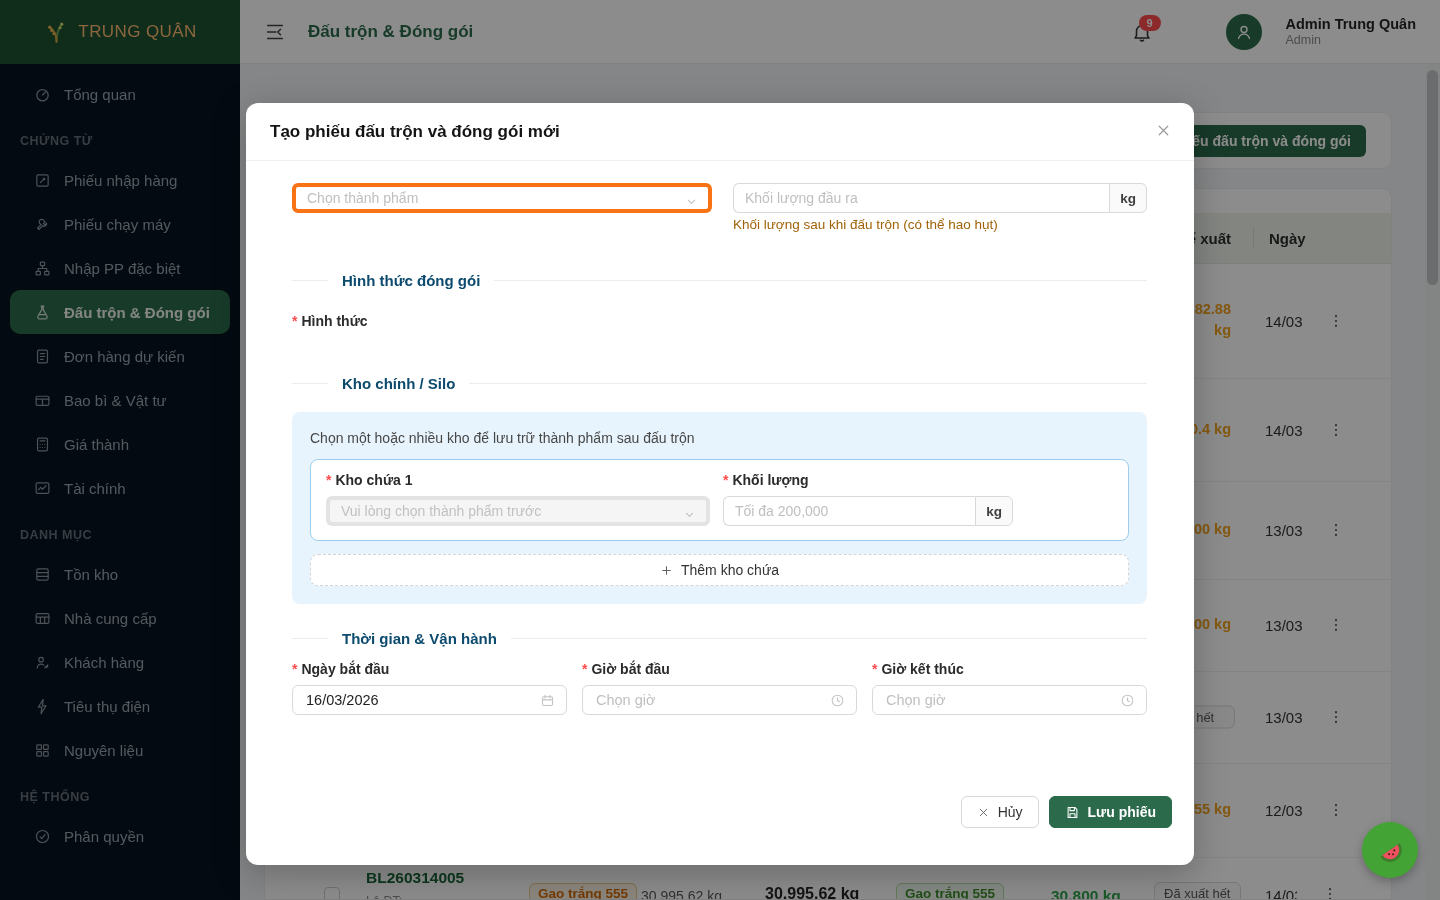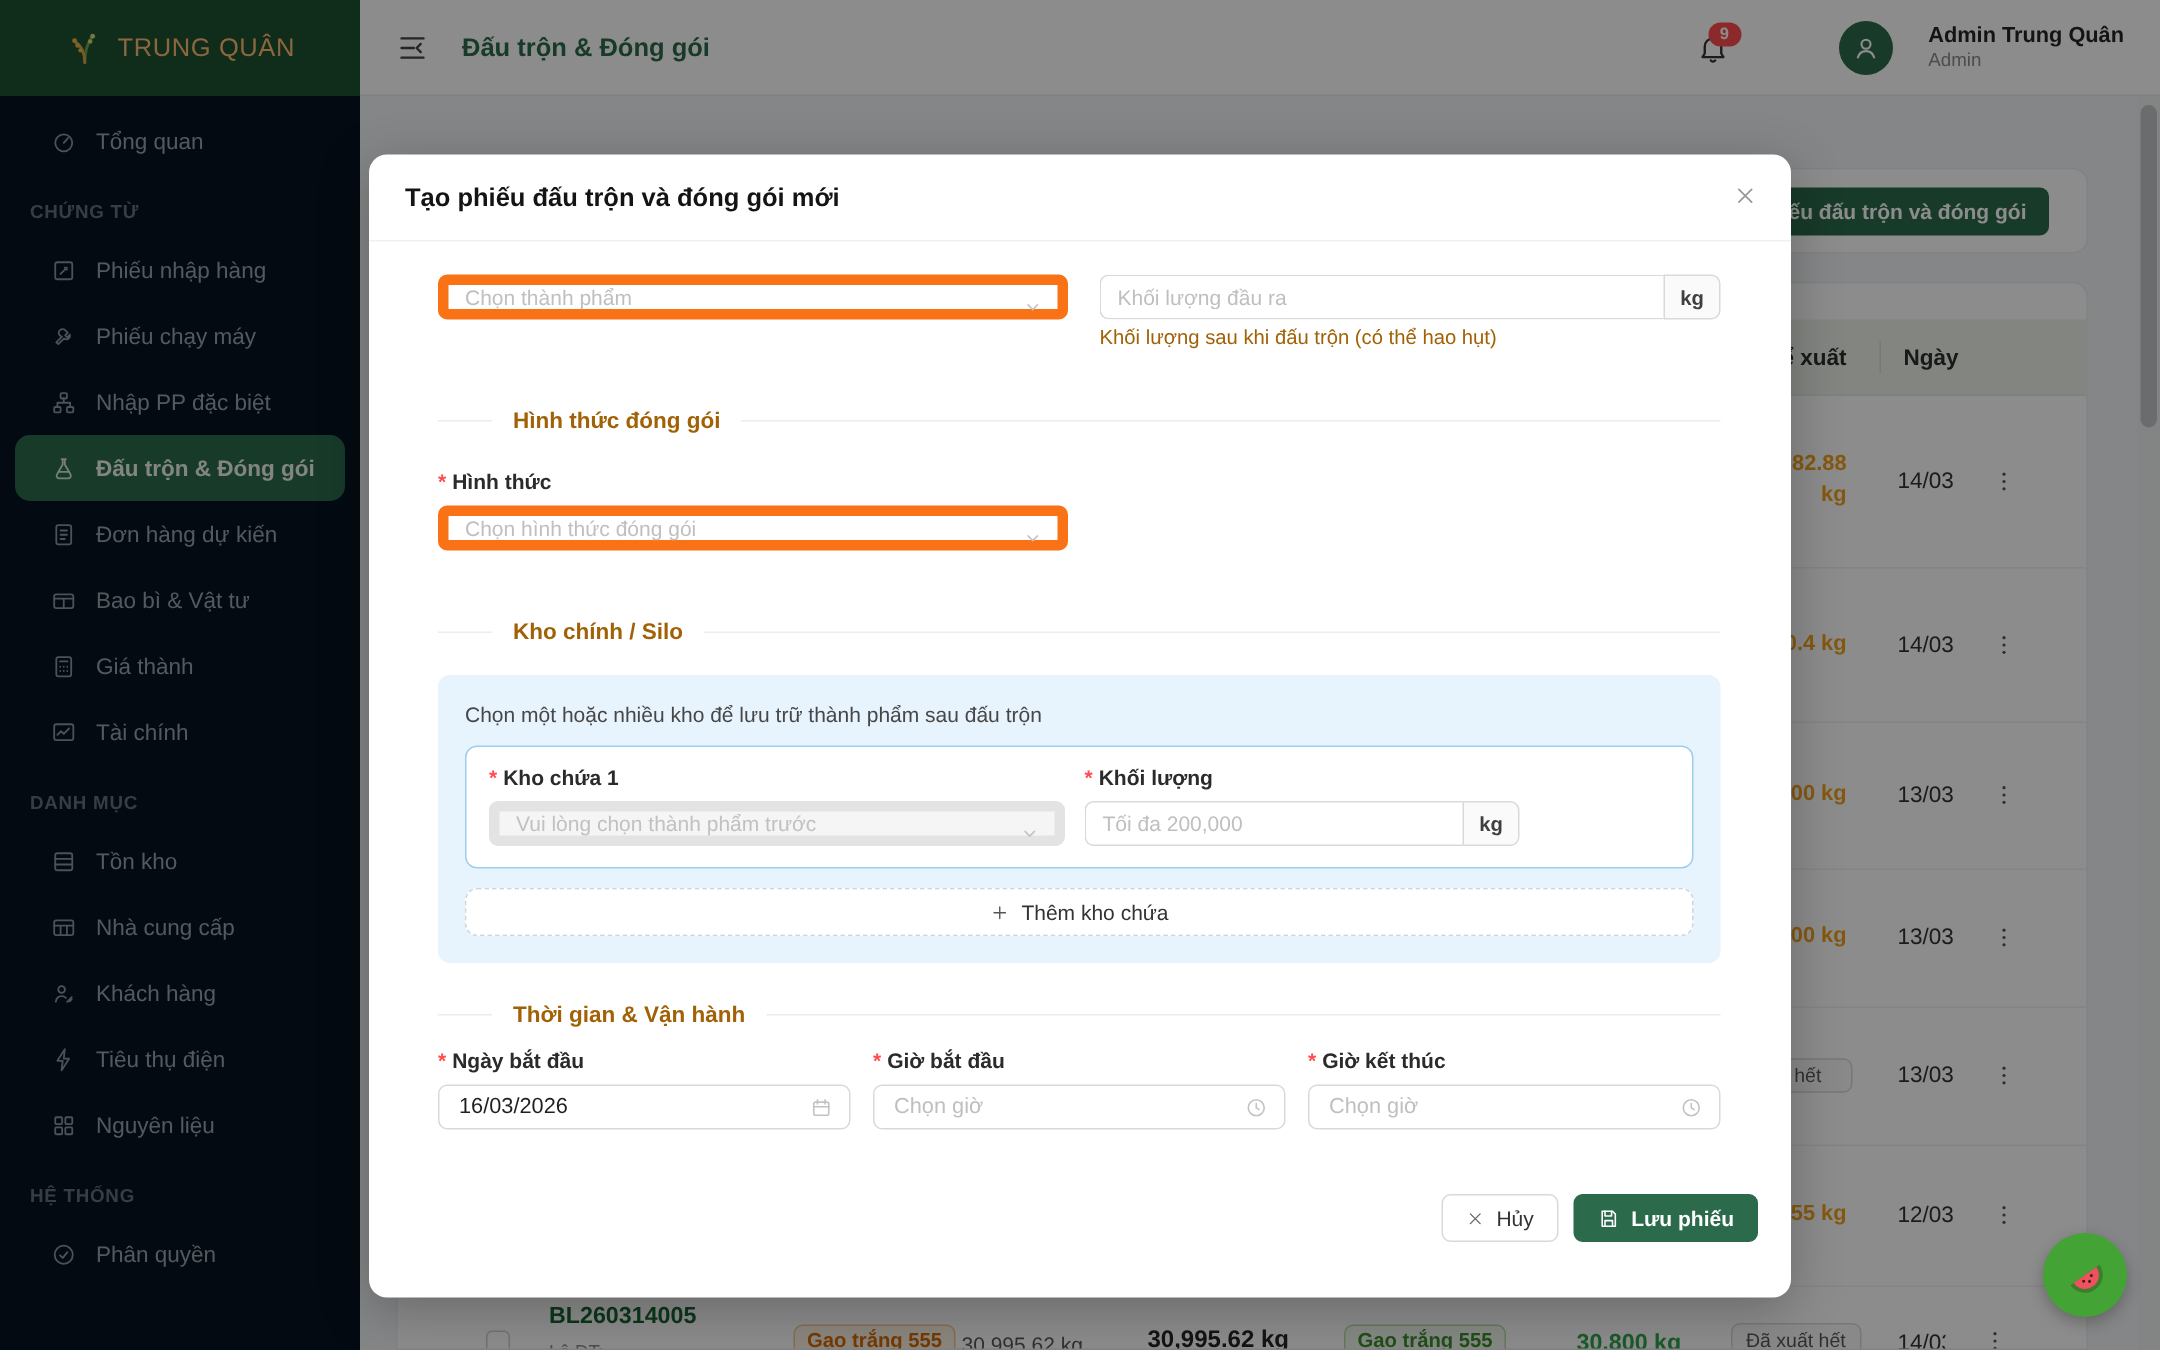--- a/index.html
+++ b/index.html
@@ -64,31 +64,31 @@
   .scroll-thumb{position:absolute;left:2px;right:2px;top:6px;height:215px;border-radius:6px;background:#c2c5c8;}
   
   .overlay{position:absolute;inset:0;background:rgba(0,0,0,0.45);z-index:40;}
   .modal{position:absolute;left:246px;top:103px;width:948px;height:762px;background:#fff;border-radius:12px;z-index:50;box-shadow:0 8px 34px rgba(0,0,0,.25);display:flex;flex-direction:column;box-sizing:border-box;}
   .m-head{height:57px;flex:none;display:flex;align-items:center;padding:0 24px;border-bottom:1px solid #f0f0f0;position:relative;}
   .m-title{font-size:17px;font-weight:800;color:#141414;}
   .m-close{position:absolute;right:22px;top:19px;width:17px;height:17px;color:#9a9a9a;cursor:pointer;}
   .m-body{flex:1;padding:22px 47px 0 46px;overflow:hidden;}
   .grid2{display:grid;grid-template-columns:420px 414px;column-gap:21px;}
   .grid3{display:grid;grid-template-columns:1fr 1fr 1fr;column-gap:15px;}
-  .select{height:30px;border:7px solid #f97316;border-radius:6px;display:flex;align-items:center;padding:0 11px;background:#fff;position:relative;cursor:pointer;box-sizing:border-box;}
+  .select{height:30px;border:4px solid #f97316;border-radius:6px;display:flex;align-items:center;padding:0 11px;background:#fff;position:relative;cursor:pointer;box-sizing:border-box;}
   .select .ph{color:#bfbfbf;font-size:14px;}
   .select .chev{position:absolute;right:9px;top:7px;width:15px;height:15px;color:#c3c3c3;}
   .select.disabled{background:#f5f5f5;border-color:#e3e3e3;cursor:not-allowed;}
   .select.disabled .ph{color:#c1c1c1;}
   .igroup{display:flex;height:30px;}
   .igroup input{flex:1;min-width:0;height:30px;border:1px solid #d9d9d9;border-right:none;border-radius:6px 0 0 6px;padding:0 11px;font-size:14px;color:#1f1f1f;outline:none;box-sizing:border-box;font-family:inherit;}
   .igroup input::placeholder{color:#bfbfbf;}
   .addon{height:30px;border:1px solid #d9d9d9;border-radius:0 6px 6px 0;background:#fafafa;display:flex;align-items:center;padding:0 10px;font-size:13.5px;font-weight:700;color:#3f3f3f;box-sizing:border-box;}
   .help{margin-top:4px;font-size:13.5px;color:#a16207;}
-  .sec{display:flex;align-items:center;gap:14px;font-size:15px;font-weight:700;color:#a16207;}
+  .sec{display:flex;align-items:center;gap:14px;font-size:15px;font-weight:700;color:#0c4a6e;}
   .sec::before{content:"";width:36px;height:1px;background:#ececec;}
   .sec::after{content:"";flex:1;height:1px;background:#ececec;}
   .flabel{font-size:14px;color:#2b2b2b;display:flex;align-items:center;gap:4px;font-weight:600;}
   .req{color:#ff4d4f;font-weight:700;}
   .silo-box{margin-top:20px;background:#e8f4fd;border-radius:8px;padding:18px;box-sizing:border-box;}
   .silo-hint{font-size:14px;color:#474747;}
   .silo-card{margin-top:13px;background:#fff;border:1px solid #9ecdf0;border-radius:8px;padding:12px 15px 14px;box-sizing:border-box;display:grid;grid-template-columns:384px 290px;column-gap:13px;row-gap:8px;}
   .add-store{margin-top:13px;height:30px;border:1px dashed #d4d4d4;border-radius:8px;background:#fff;display:flex;align-items:center;justify-content:center;gap:8px;font-size:14px;color:#333;cursor:pointer;}
   .add-store .ic{width:13px;height:13px;color:#555;}
   .picker{height:30px;border:1px solid #d9d9d9;border-radius:6px;display:flex;align-items:center;padding:0 11px;justify-content:space-between;background:#fff;cursor:pointer;box-sizing:border-box;}
@@ -389,26 +389,20 @@
         <div class="help">Khối lượng sau khi đấu trộn (có thể hao hụt)</div>
       </div>
     </div>
 
     <div class="sec mt40">Hình thức đóng gói</div>
 
     <div class="flabel mt24">
       <span class="req">*</span>
         <span>Hình thức</span>
     </div>
-    <div class="select mt8" style="width:420px;">
-      <span class="ph">Chọn hình thức đóng gói</span>
-      <span class="ic chev"><svg viewBox="0 0 24 24" fill="none" stroke="currentColor" stroke-width="1.7" stroke-linecap="round" stroke-linejoin="round" width="100%" height="100%">
-            <path d="M7 10l5 5 5-5"></path>
-          </svg></span>
-    </div>
 
     <div class="sec mt46">Kho chính / Silo</div>
 
     <div class="silo-box">
       <div class="silo-hint">Chọn một hoặc nhiều kho để lưu trữ thành phẩm sau đấu trộn</div>
       <div class="silo-card">
         <div class="flabel">
           <span class="req">*</span>
             <span>Kho chứa 1</span>
         </div>

